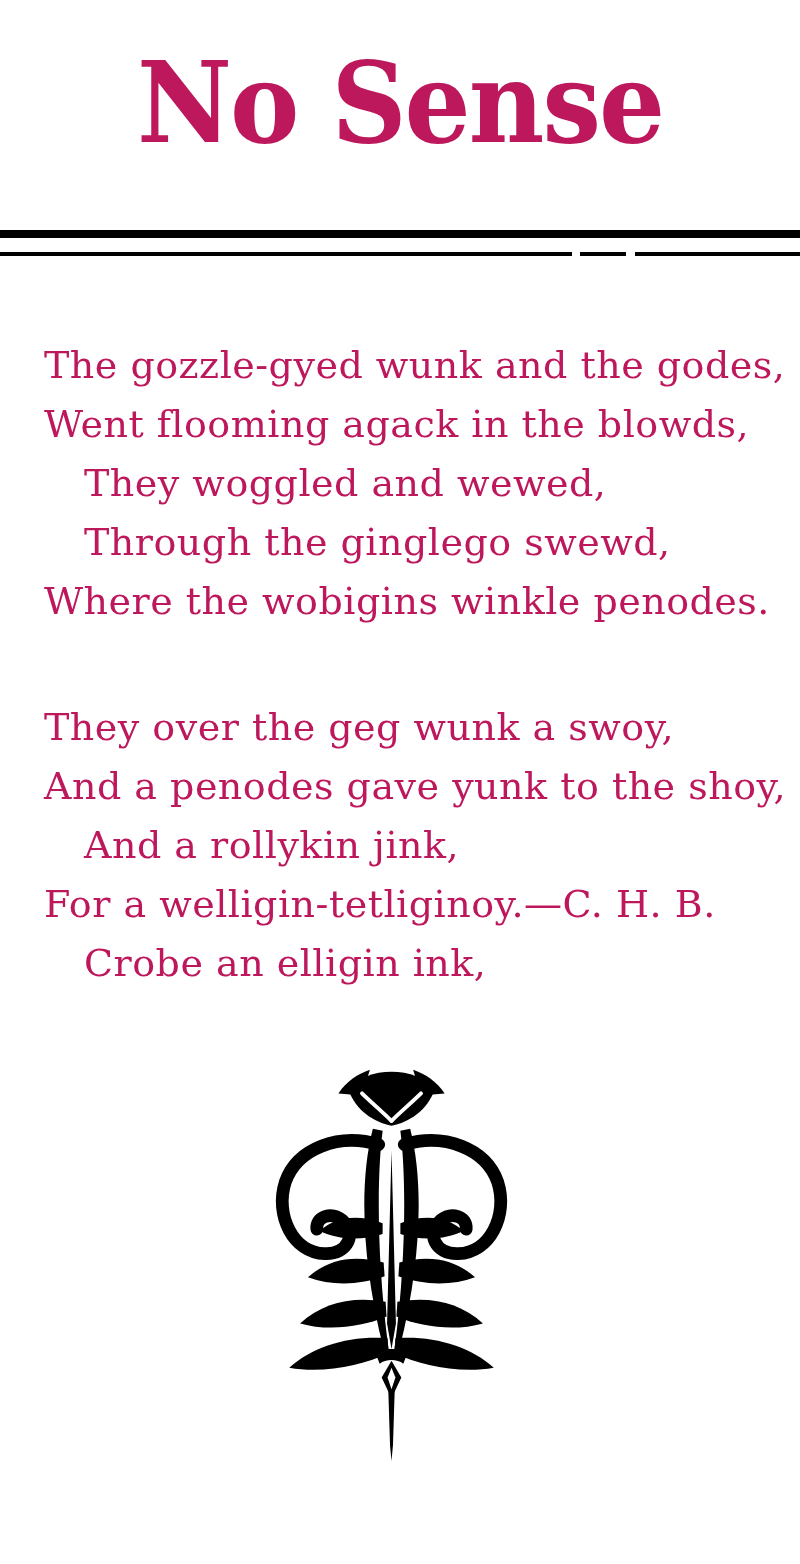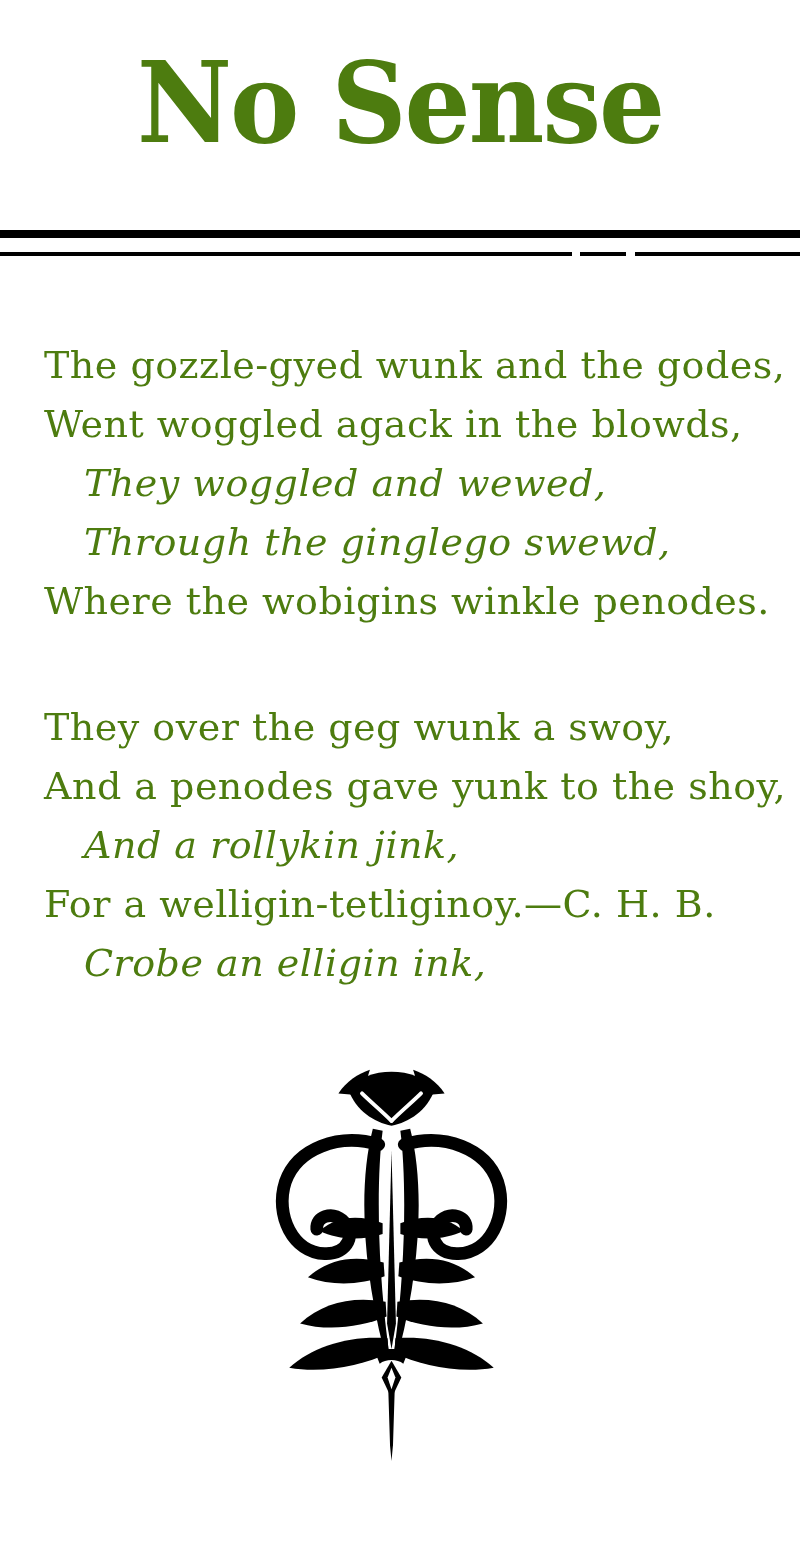--- a/index.html
+++ b/index.html
@@ -5,21 +5,21 @@
   html, body {
     margin: 0;
     padding: 0;
     background: #ffffff;
   }
   .page {
     position: relative;
     width: 800px;
     height: 1564px;
     background: #ffffff;
-    color: #4d7c0f;
+    color: #be185d;
     font-family: "DejaVu Serif", serif;
     overflow: hidden;
   }
   
   .title {
     margin: 28px 0 0 0;
     text-align: center;
     font-family: "DejaVu Serif", serif;
     font-weight: bold;
     font-size: 104px;
@@ -54,21 +54,21 @@
   .rule-gap.g2 { left: 626px; width: 9px; }
   
   .poem {
     margin: 76px 0 0 44px;
     font-size: 38px;
     line-height: 59px;
     letter-spacing: 0.5px;
   }
   .stanza { margin: 0 0 67px 0; }
   .line { margin: 0; white-space: nowrap; }
-  .line.indent { padding-left: 40px; font-style: italic; }
+  .line.indent { padding-left: 40px; }
   
   .ornament-wrap {
     margin-top: 56px;
     text-align: center;
   }
   .ornament-wrap svg {
     display: inline-block;
     margin-left: -18px;
   }
 </style>
@@ -84,21 +84,21 @@
     <div class="rule thin">
       <span class="rule-gap g1"></span>
       <span class="rule-gap g2"></span>
     </div>
   </div>
 
   <div class="poem">
 
     <div class="stanza">
       <p class="line">The gozzle-gyed wunk and the godes,</p>
-      <p class="line">Went woggled agack in the blowds,</p>
+      <p class="line">Went flooming agack in the blowds,</p>
       <p class="line indent">They woggled and wewed,</p>
       <p class="line indent">Through the ginglego swewd,</p>
       <p class="line">Where the wobigins winkle penodes.</p>
     </div>
 
     <div class="stanza">
       <p class="line">They over the geg wunk a swoy,</p>
       <p class="line">And a penodes gave yunk to the shoy,</p>
       <p class="line indent">And a rollykin jink,</p>
       <p class="line">For a welligin-tetliginoy.—C. H. B.</p>

